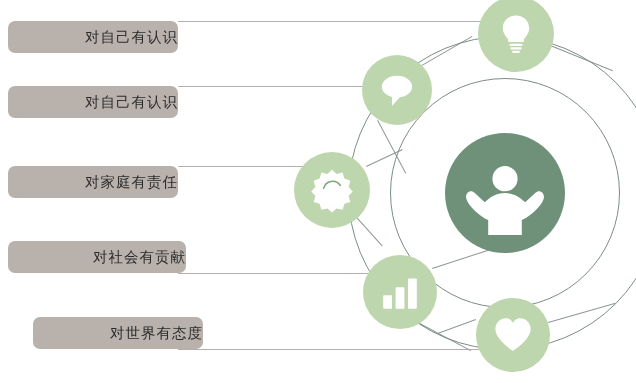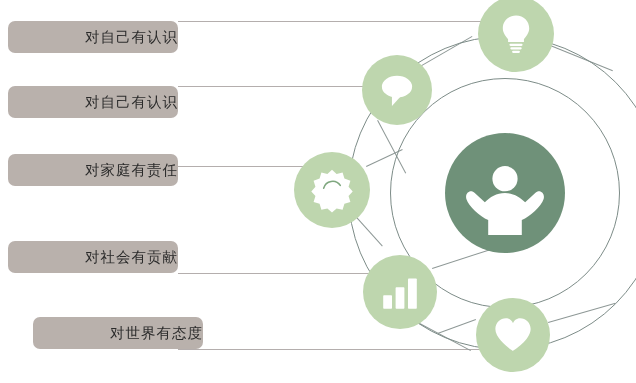--- a/index.html
+++ b/index.html
@@ -95,24 +95,24 @@
 
   <div class="ring" style="left:390px; top:78px; width:230px; height:230px;"></div>
   <div class="ring" style="left:348px; top:36px; width:314px; height:314px;"></div>
 
   <div class="label-box" style="top:21px;">
     <span class="label-text">对自己有认识</span>
   </div>
   <div class="label-box" style="top:86px;">
     <span class="label-text">对自己有认识</span>
   </div>
-  <div class="label-box" style="top:154px;">
+  <div class="label-box" style="top:166px;">
     <span class="label-text">对家庭有责任</span>
   </div>
-  <div class="label-box" style="top:241px;">
+  <div class="label-box" style="top:241px;padding-left:8px;">
     <span class="label-text">对社会有贡献</span>
   </div>
   <div class="label-box" style="top:317px;margin-left:25px;">
     <span class="label-text">对世界有态度</span>
   </div>
 
   <div class="core" style="left:445px; top:133px; width:120px; height:120px;">
     <span>
       <svg width="84" height="84" viewBox="0 0 100 100">
         <circle cx="50" cy="33" r="15" fill="#ffffff"></circle>

